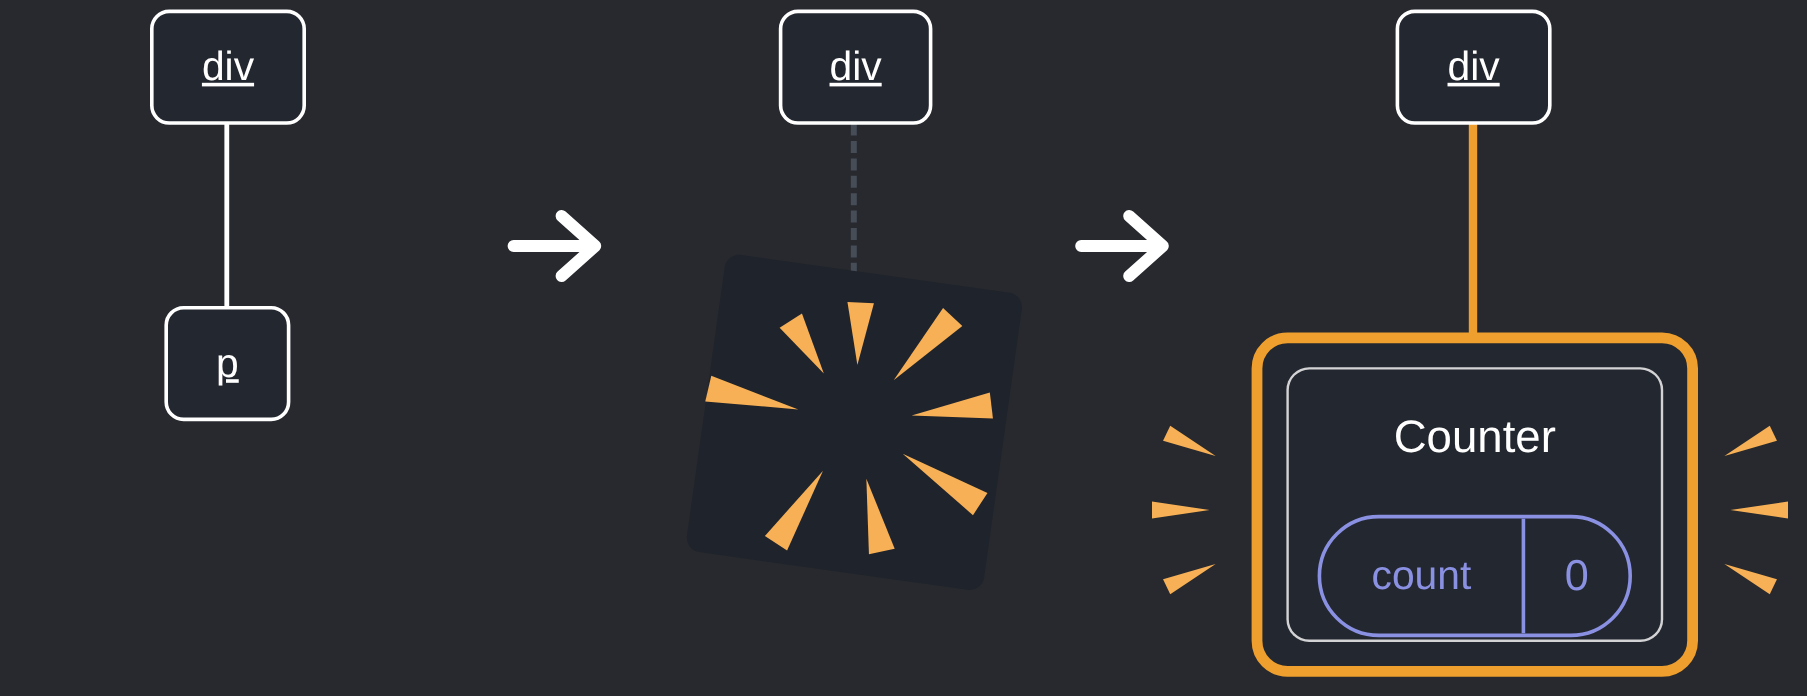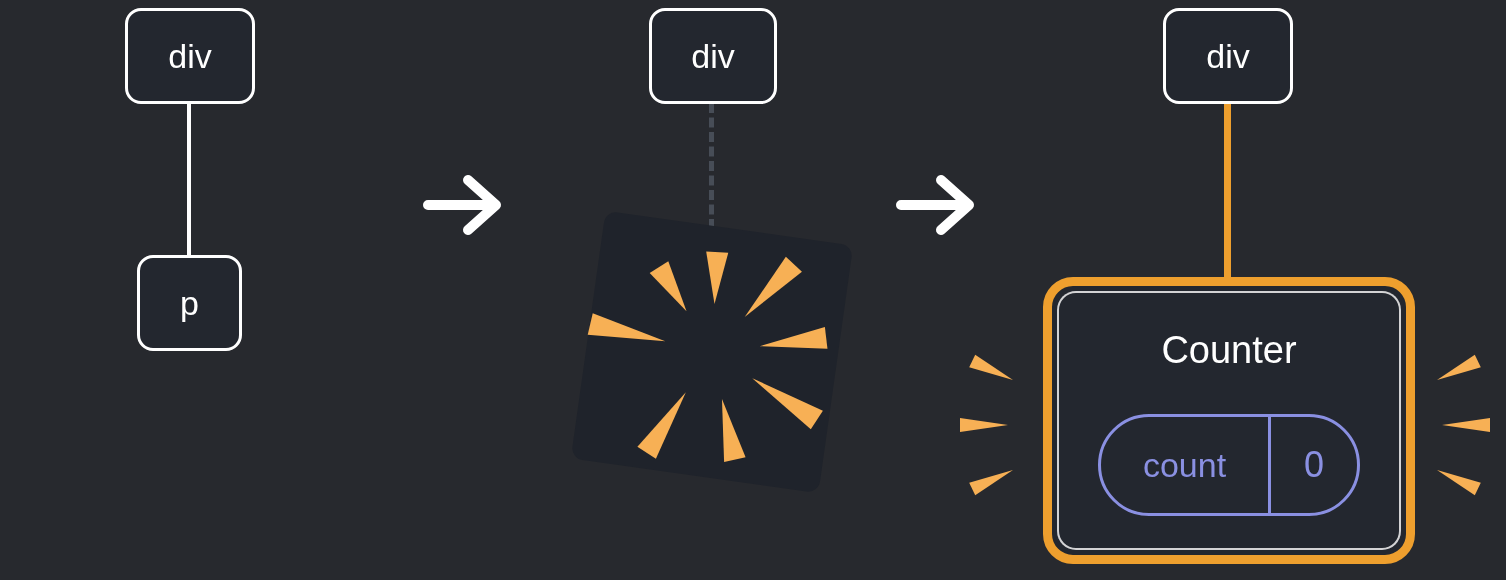--- a/index.html
+++ b/index.html
@@ -13,20 +13,21 @@
   .node{
     position:absolute;
     background:#23272f;
     border:3px solid #ffffff;
     border-radius:16px;
     color:#ffffff;
     display:flex;align-items:center;justify-content:center;
     font-size:34px;
     box-sizing:border-box;
     z-index:3;
+    text-decoration:underline;
   }
   .connector-solid-white{
     position:absolute;width:4px;background:#ffffff;z-index:1;
   }
   .connector-dashed{
     position:absolute;width:0;border-left:5px dashed #474d57;z-index:1;
   }
   .connector-orange{
     position:absolute;width:7px;background:#ee9f2e;z-index:1;
   }
@@ -40,21 +41,21 @@
   .explosion-square{
     position:absolute;left:25px;top:25px;width:250px;height:250px;
     background:#1f232b;border-radius:12px;
   }
   .explosion-sparks{position:absolute;left:0;top:0;}
   .card-outer{
     position:absolute;left:1043px;top:277px;width:372px;height:287px;
     border:9px solid #ee9f2e;border-radius:30px;
     background:#23272f;
     box-sizing:border-box;
-    padding:5px;
+    padding:20px;
     z-index:3;
   }
   .card-inner{
     width:100%;height:100%;
     box-sizing:border-box;
     border:2px solid rgba(255,255,255,0.8);
     border-radius:19px;
     background:#23272f;
     display:flex;flex-direction:column;align-items:center;
   }

